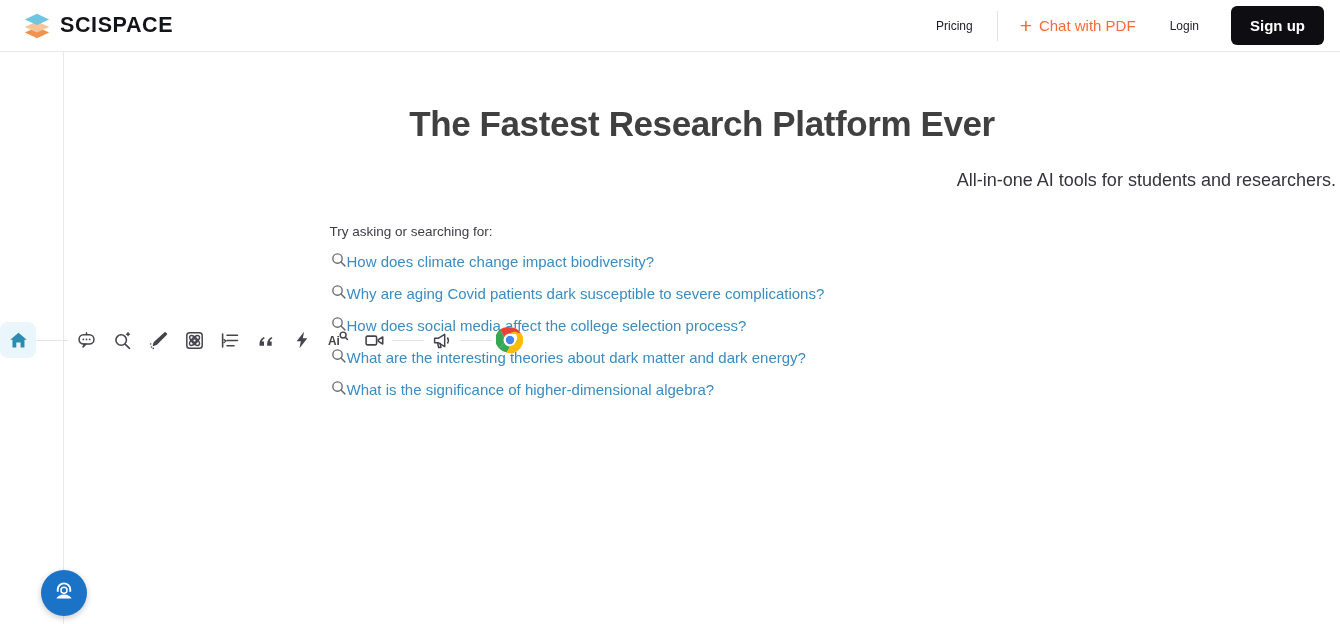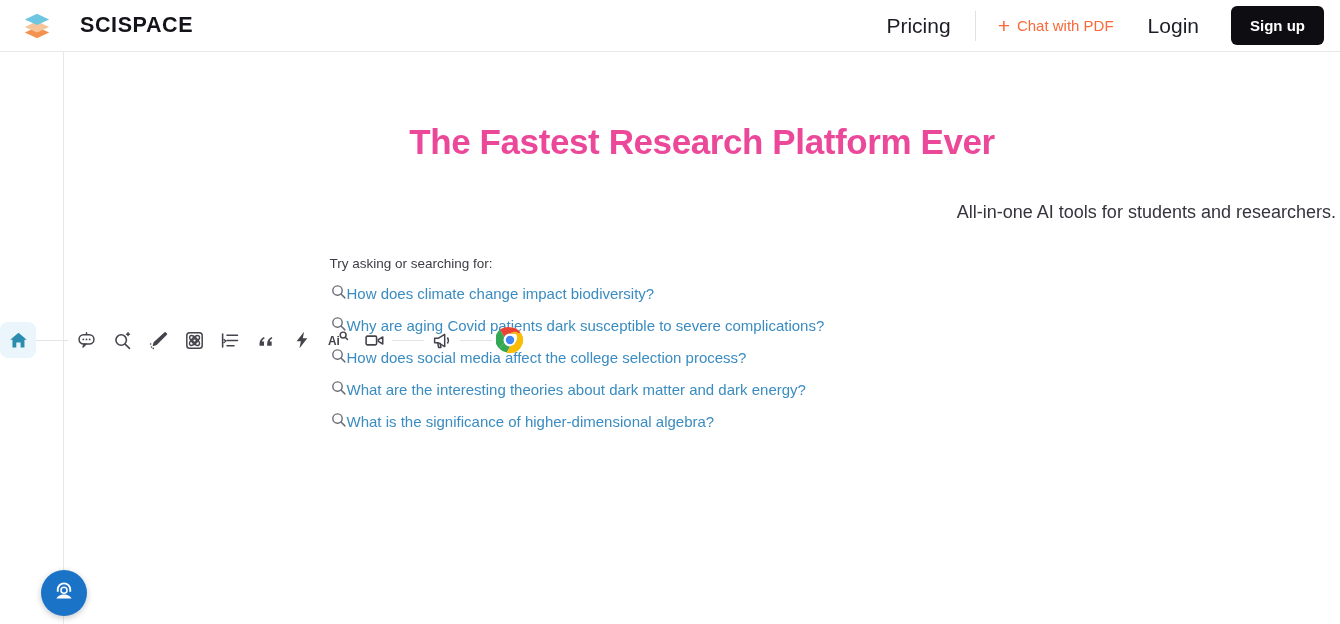--- a/index.html
+++ b/index.html
@@ -16,34 +16,34 @@
   
   .header {
     position: absolute; top: 0; left: 0;
     width: 1340px; height: 52px;
     background: #ffffff;
     border-bottom: 1px solid #e8e8e8;
     display: flex; align-items: center;
     z-index: 30;
   }
   .brand {
-    display: flex; align-items: center; gap: 28px;
+    display: flex; align-items: center; gap: 8px;
     margin-left: 22px; cursor: pointer;
   }
   .logo-mark { width: 30px; height: 30px; display: block; }
   .brand-name {
     font-size: 21.5px; font-weight: 700; letter-spacing: .6px;
     color: #13131a;
   }
   .header-right {
     margin-left: auto; display: flex; align-items: center;
     height: 100%; padding-right: 16px;
   }
   .nav-link {
-    font-size: 21px; color: #1d1d26; font-weight: 400;
+    font-size: 12px; color: #1d1d26; font-weight: 400;
     padding: 0 18px; cursor: pointer; white-space: nowrap;
   }
   .nav-divider {
     width: 1px; height: 30px; background: #e1e1e4; margin: 0 6px;
   }
   .chat-pdf {
     display: flex; align-items: center; gap: 7px;
     color: #f96a3a; font-size: 15px; padding: 0 16px; cursor: pointer;
     white-space: nowrap;
   }
@@ -92,24 +92,24 @@
     cursor: pointer; z-index: 40;
   }
 
   
   .main {
     position: absolute; top: 52px; left: 64px;
     width: 1276px; height: 572px;
     background: #ffffff; overflow: hidden;
   }
   .hero-title {
-    margin: 18px; padding-top: 52px;
+    margin: 0; padding-top: 52px;
     text-align: center;
     font-size: 35px; font-weight: 700; letter-spacing: -.4px;
-    color: #ec4899;
+    color: #404040;
   }
   .hero-sub {
     margin: 4px; padding-top: 22px;
     text-align: right; font-size: 18px; color: #34343c;
   }
 
   .search-wrap {
     margin: 28px auto 0 auto;
     width: 769px; height: 62px;
     border: 1px solid #e3e3e6;

